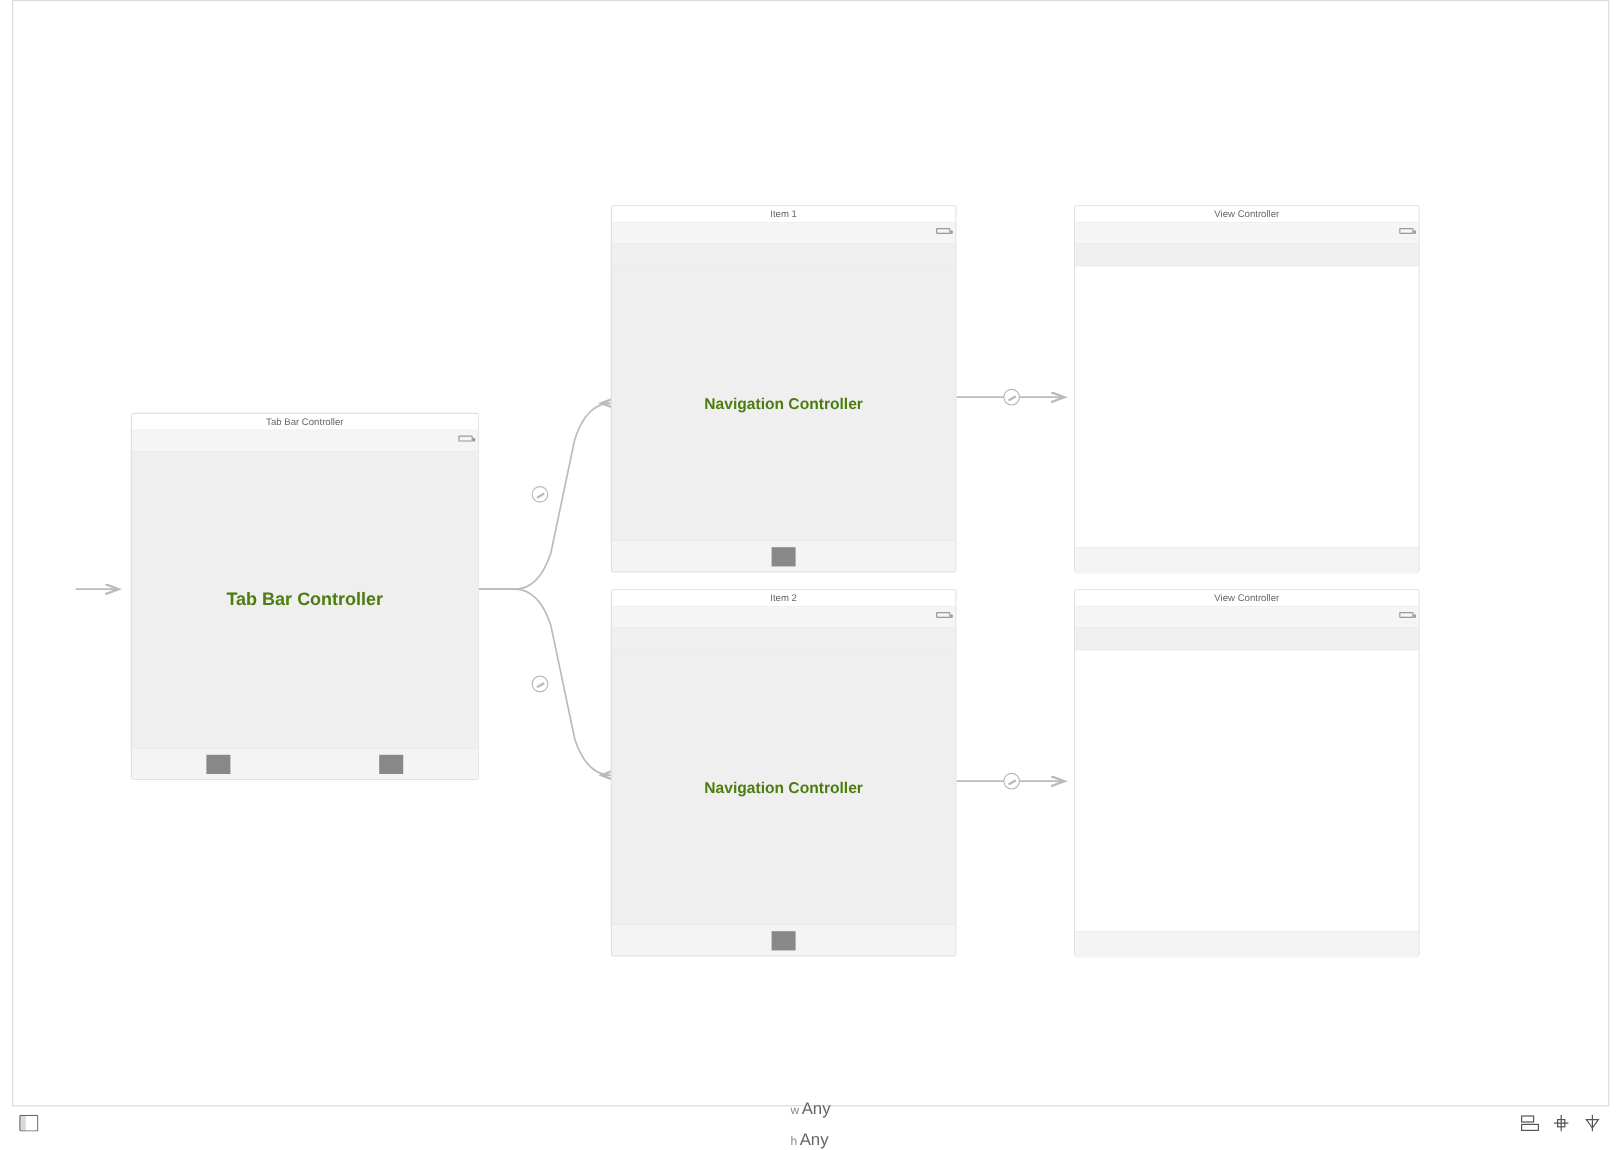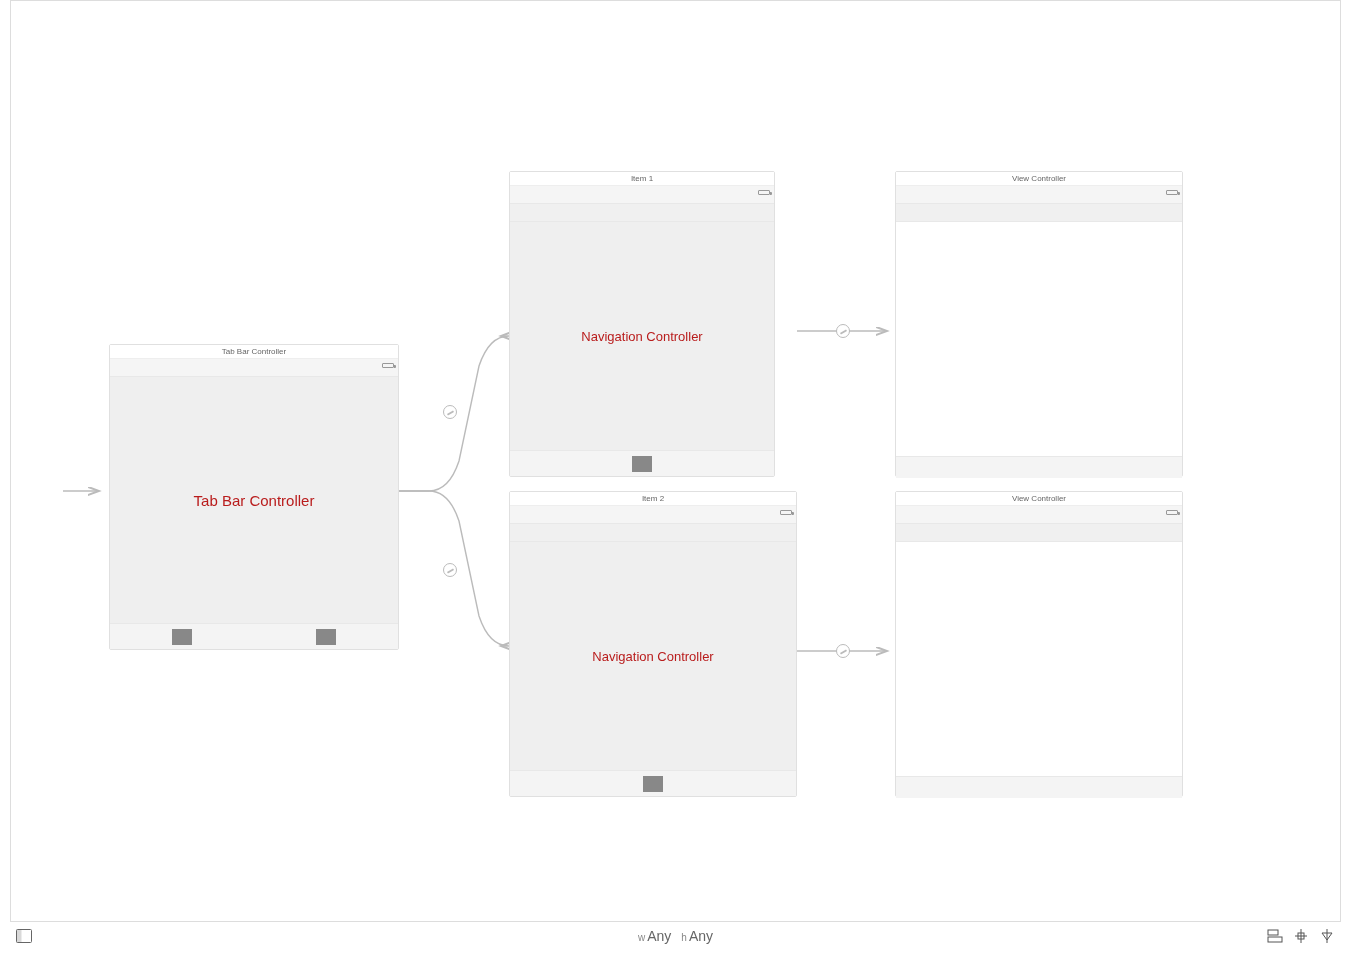--- a/index.html
+++ b/index.html
@@ -57,22 +57,22 @@
   background: #efefef;
   position: relative;
 }
 .body-area.white { background: #fff; }
 .placeholder-label {
   position: absolute;
   left: 0; right: 0;
   text-align: center;
   top: 50%;
   transform: translateY(-50%);
-  color: #b91c1c;
-  font-weight: normal;
+  color: #4d7c0f;
+  font-weight: bold;
 }
 .tab-bar {
   height: 26px;
   background: #f4f4f4;
   border-top: 1px solid #e8e8e8;
   display: flex;
   justify-content: space-around;
   align-items: center;
 }
 .tab-bar.single { justify-content: center; }
@@ -92,20 +92,21 @@
   display: flex;
   align-items: center;
   justify-content: center;
   font-size: 13px;
   color: #666;
 }
 .size-class {
   display: flex;
   align-items: baseline;
   gap: 10px;
+  flex-direction: column;
 }
 .size-class .lab { font-size: 10px; color: #888; margin-right: 2px; }
 .size-class .val { font-size: 14px; color: #666; }
 .bottombar-left {
   position: absolute;
   left: 6px; top: 50%;
   transform: translateY(-50%);
   display: flex;
   gap: 10px;
 }
@@ -173,21 +174,21 @@
       </div>
     <div class="body-area" style="height:246px;">
       <div class="placeholder-label" style="font-size:15px;">Tab Bar Controller</div>
     </div>
     <div class="tab-bar">
       <div class="tab-item"></div>
       <div class="tab-item"></div>
     </div>
   </div>
 
-  <div class="scene" style="left:498px; top:170px; width:266px; height:306px;">
+  <div class="scene" style="left:498px; top:170px; width:288px; height:306px;">
     <div class="scene-title">Item 1</div>
     <div class="nav-bar">
         <div class="battery"></div>
       </div>
     <div class="nav-bar" style="background:#f0f0f0;"></div>
     <div class="body-area" style="height:228px;">
       <div class="placeholder-label" style="font-size:13px;">Navigation Controller</div>
     </div>
     <div class="tab-bar single">
       <div class="tab-item"></div>

